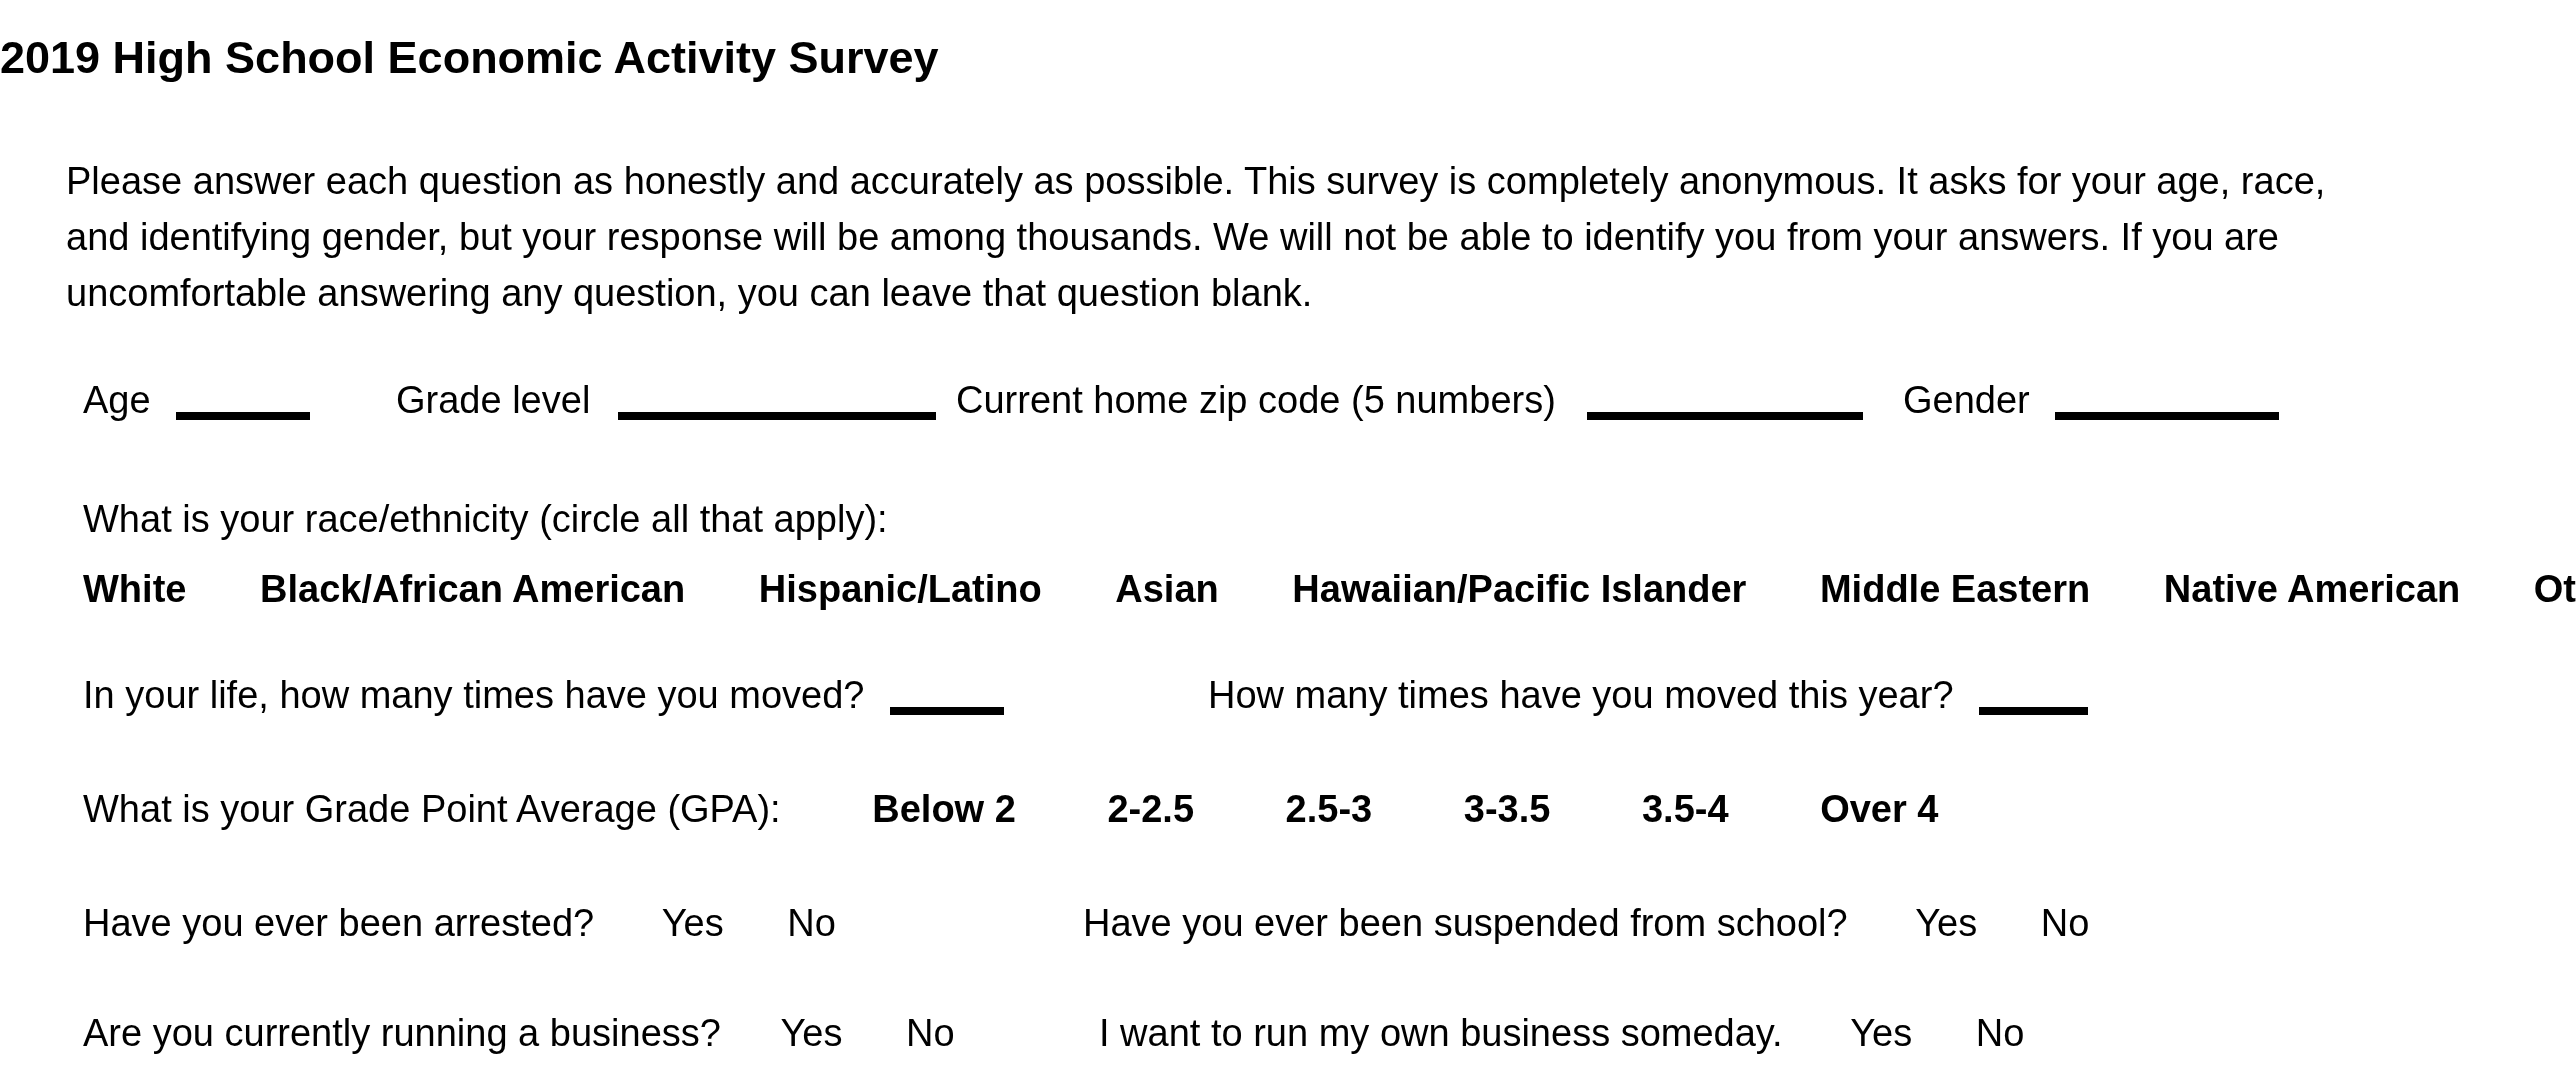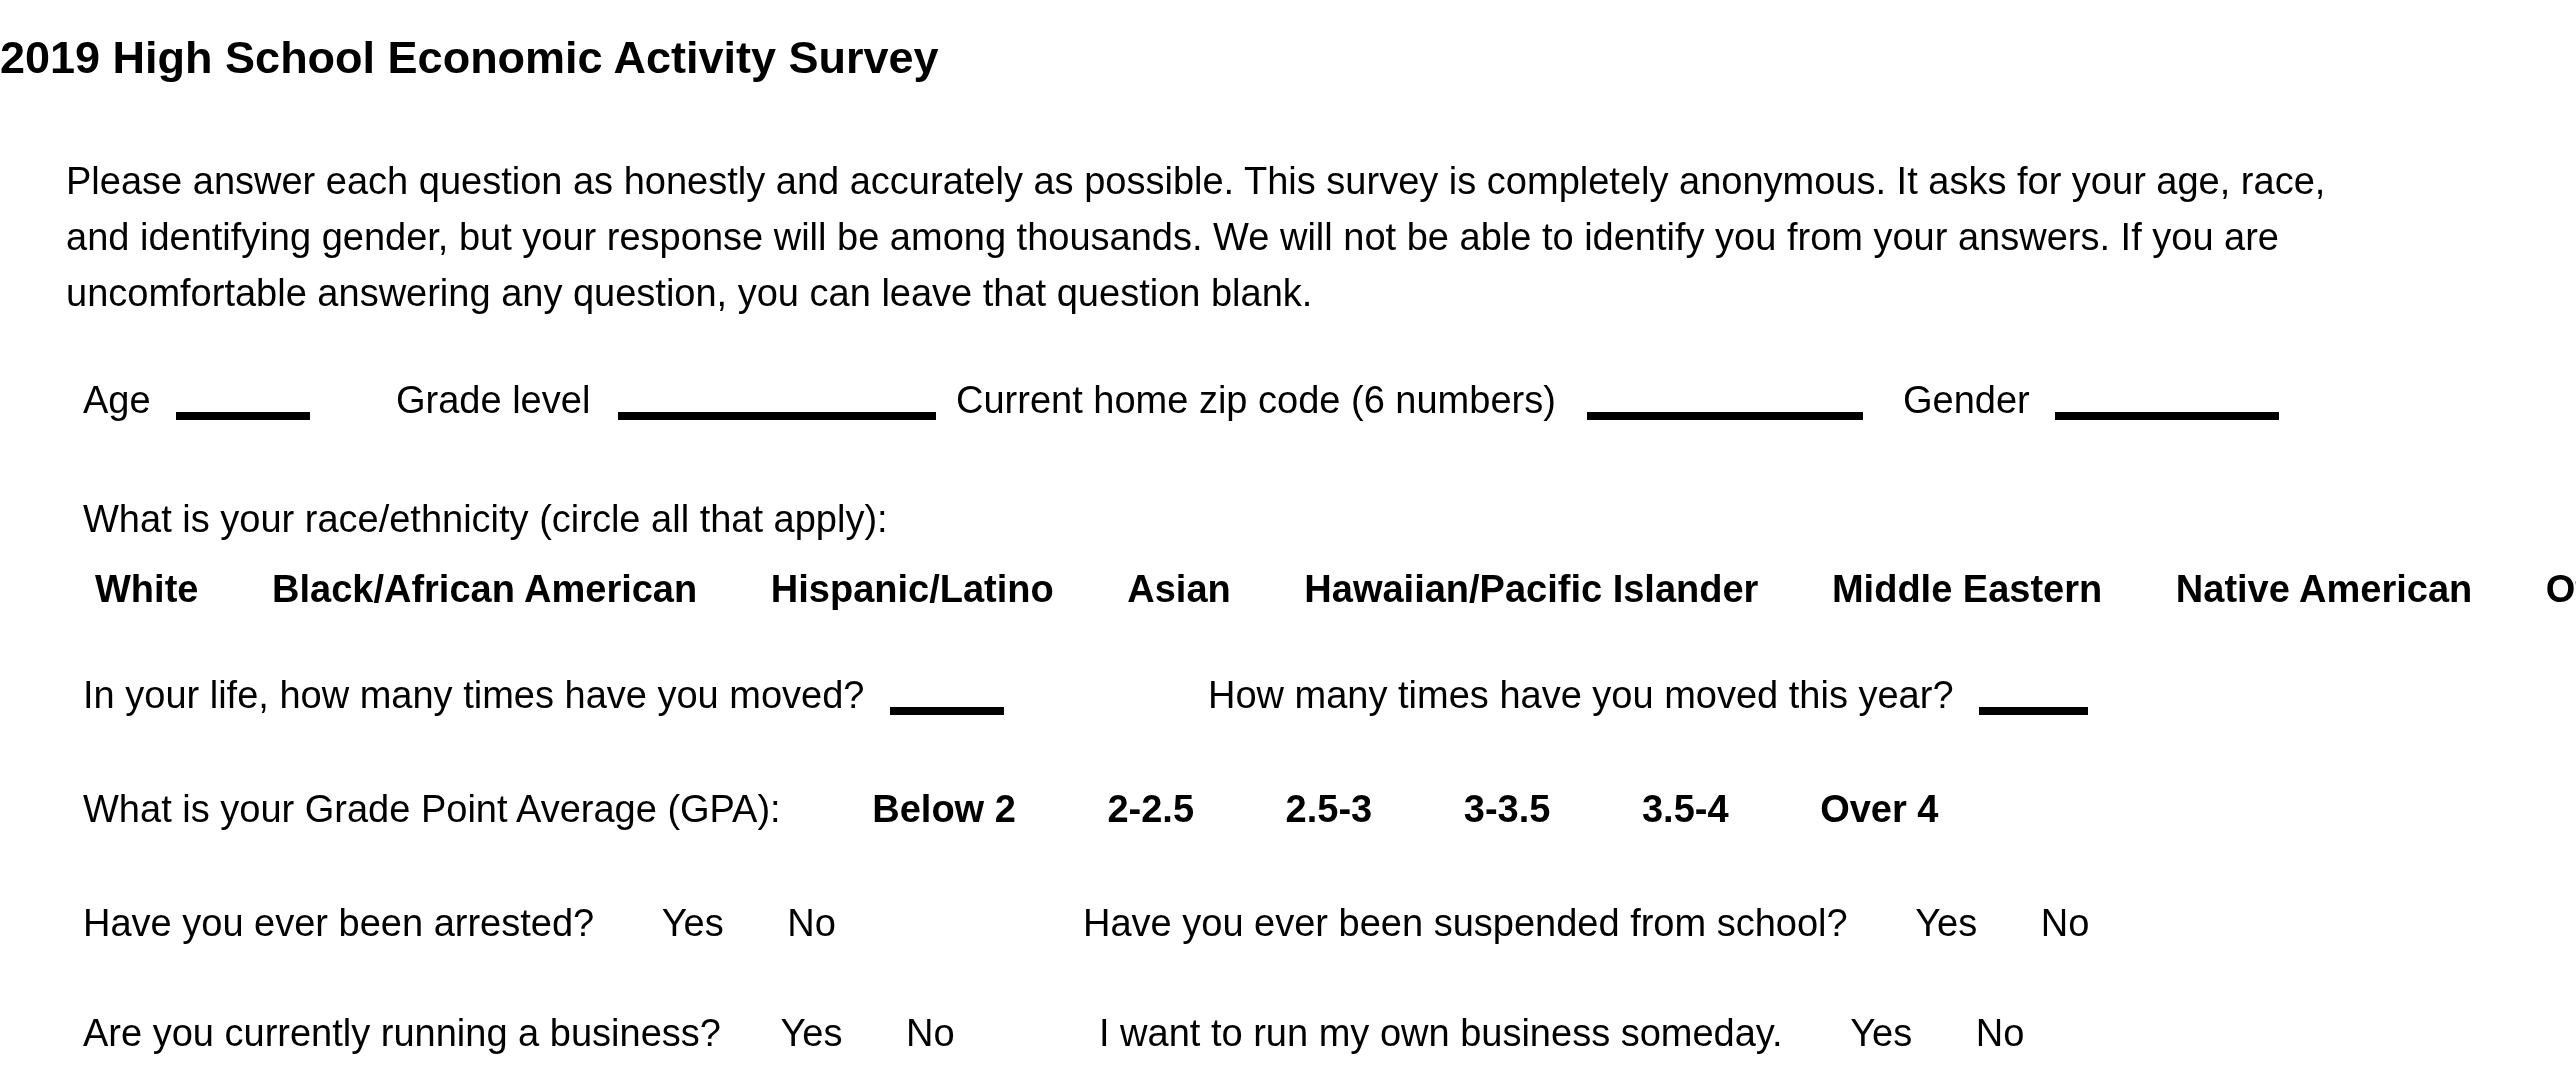--- a/index.html
+++ b/index.html
@@ -38,21 +38,21 @@
     height: 49px;
     font-size: 38px;
     line-height: 47px;
     white-space: nowrap;
   }
   .grp {
     position: absolute;
     top: 0;
     white-space: nowrap;
   }
-  .b { font-weight: 700; margin-left: 12px; }
+  .b { font-weight: 700; }
   .blank {
     display: inline-block;
     height: 7.6px;
     background: #000000;
     vertical-align: -6.6px;
   }
   .ml-opt  { margin-left: 63px; }  
   .ml-gpa  { margin-left: 81px; }  
   .yn      { margin-left: 57px; font-weight: 400; }
   .ml-blank { margin-left: 15px; }
@@ -71,21 +71,21 @@
 <div class="row" style="top:377px">
   <span class="grp" style="left:66px">
     <span>Age</span>
     <span class="blank ml-blank" style="width:134px"></span>
   </span>
   <span class="grp" style="left:379px">
     <span>Grade level</span>
     <span class="blank" style="width:318px;margin-left:17px"></span>
   </span>
   <span class="grp" style="left:939px">
-    <span>Current home zip code (6 numbers)</span>
+    <span>Current home zip code (5 numbers)</span>
     <span class="blank" style="width:276px;margin-left:21px"></span>
   </span>
   <span class="grp" style="left:1886px">
     <span>Gender</span>
     <span class="blank ml-blank" style="width:224px"></span>
   </span>
 </div>
 
 <div class="row" style="top:496px">
   <span class="grp" style="left:66px">What is your race/ethnicity (circle all that apply):</span>

